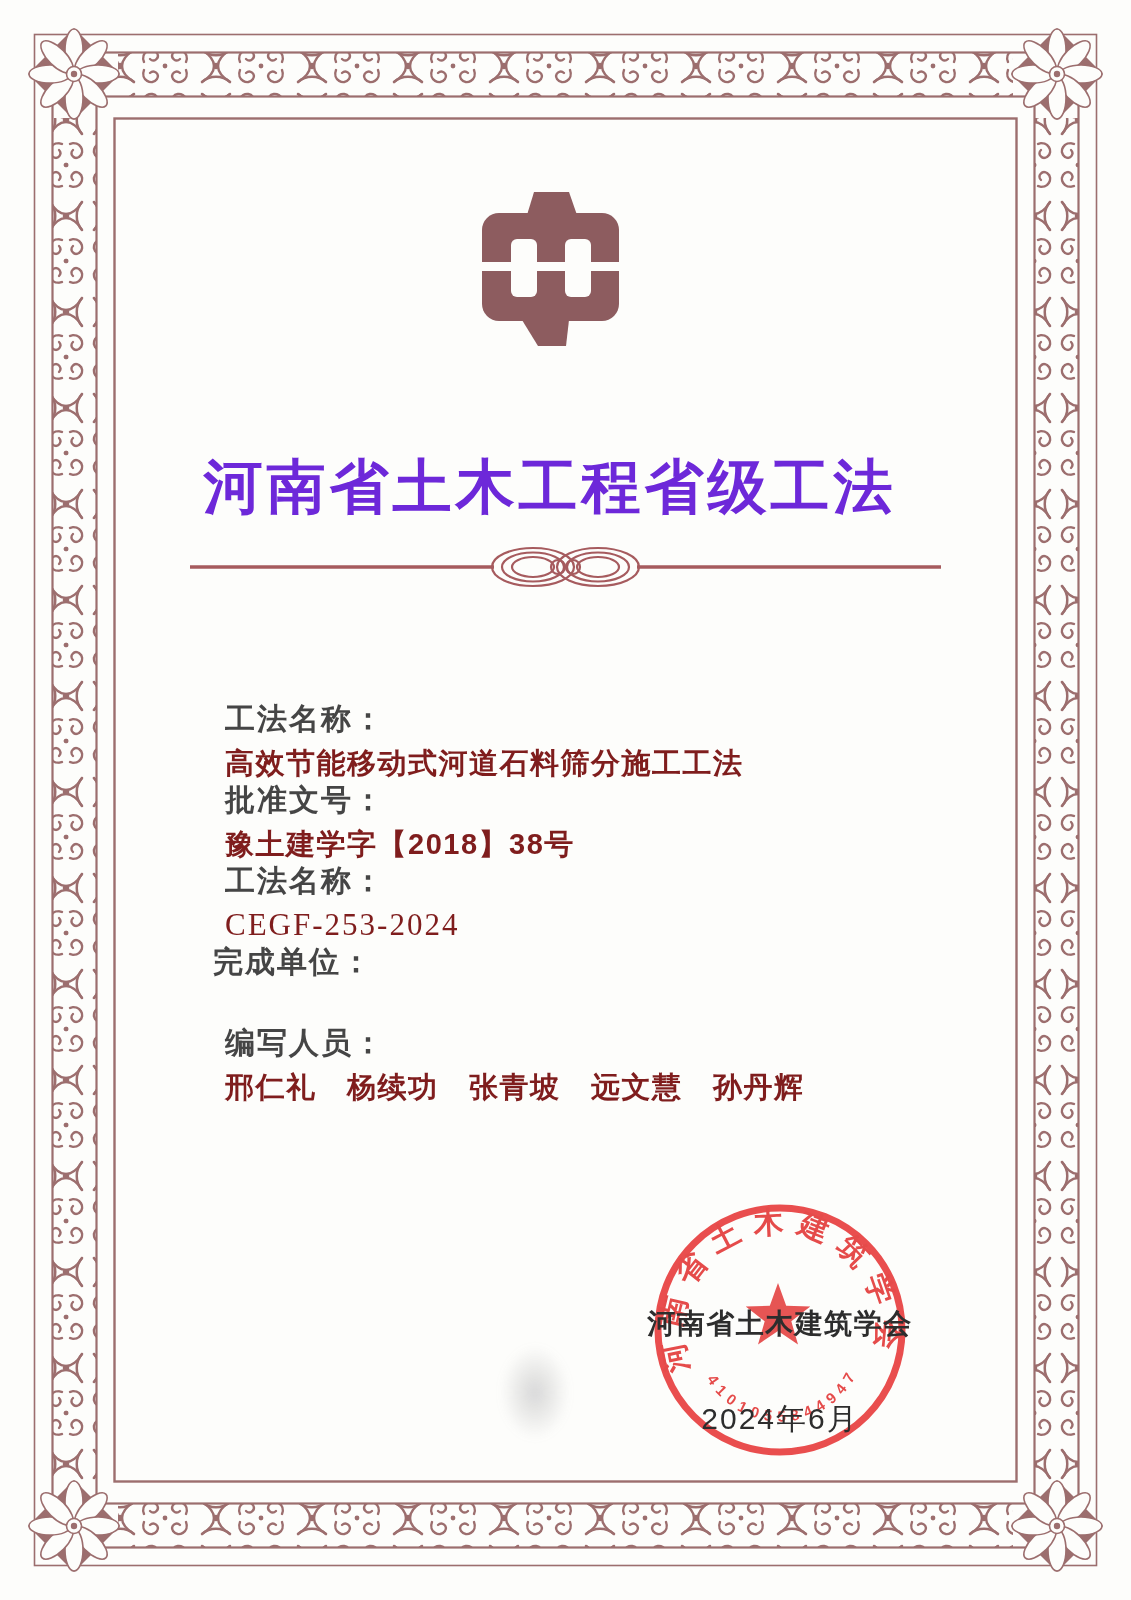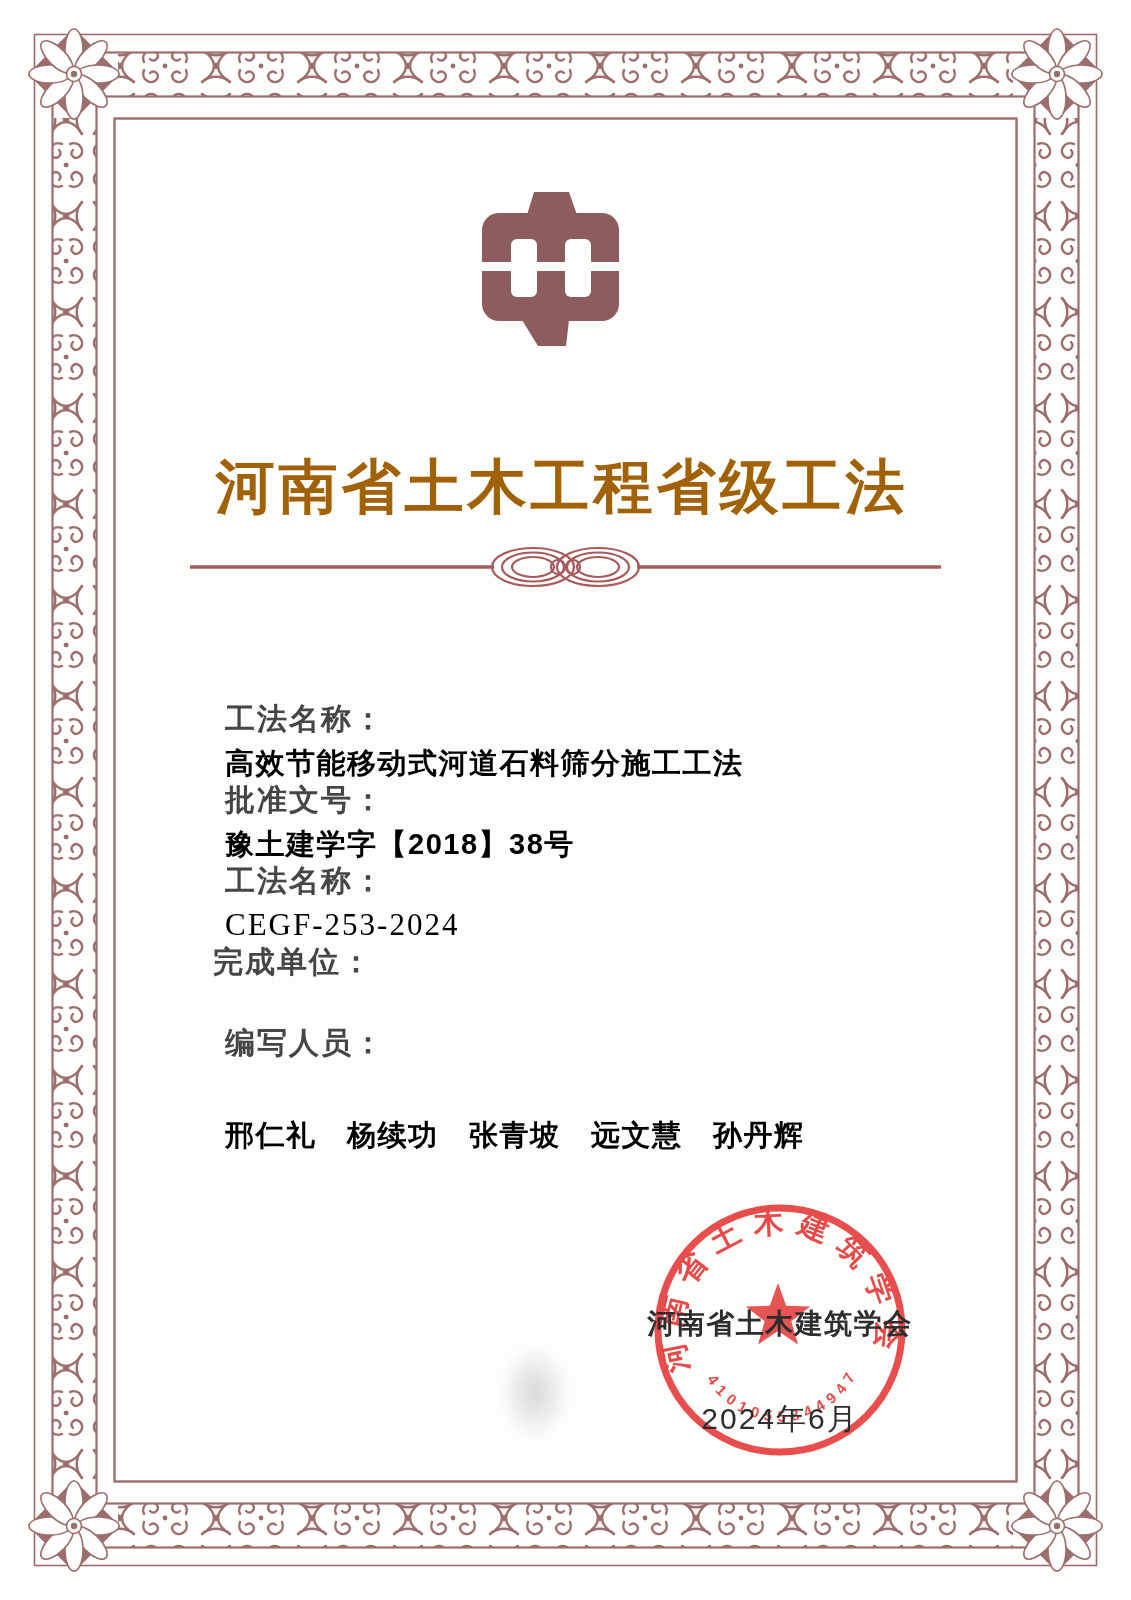--- a/index.html
+++ b/index.html
@@ -5,31 +5,31 @@
   html,body{margin:0;padding:0;background:#fdfdfb;}
   .page{
     position:relative;width:1131px;height:1600px;background:#fdfdfb;overflow:hidden;
     font-family:"Liberation Sans","DejaVu Sans",sans-serif;
   }
   .border-svg{position:absolute;left:0;top:0;}
   .logo-svg{position:absolute;left:481px;top:190px;}
   .cert-title{
     position:absolute;left:0;top:408px;width:1100px;text-align:center;
     font-family:"Liberation Serif","DejaVu Serif",serif;
-    font-size:59px;font-weight:700;letter-spacing:4px;color:#a16207;white-space:nowrap;padding-left:12px;
+    font-size:59px;font-weight:700;letter-spacing:4px;color:#6d28d9;white-space:nowrap;
   }
   .divider-svg{position:absolute;left:190px;top:546px;}
   .fields{position:absolute;left:213px;top:0;width:760px;}
   .field-row{position:absolute;left:0;display:flex;align-items:baseline;height:44px;line-height:44px;white-space:nowrap;flex-direction:column;}
   .field-row.r0{top:697px;} .field-row.r1{top:778px;text-align:right;} .field-row.r2{top:859px;}
-  .field-row.r3{top:940px;} .field-row.r4{top:1021px;gap:48px;}
+  .field-row.r3{top:940px;} .field-row.r4{top:1021px;}
   .field-label{
     width:160px;font-size:30px;font-weight:700;letter-spacing:2px;color:#454545;flex:0 0 auto;
   }
-  .field-value{margin-left:12px;font-size:29px;color:#000000;letter-spacing:1.5px;}
+  .field-value{margin-left:12px;font-size:29px;color:#7f1d1d;letter-spacing:1.5px;}
   .v-bold{font-weight:700;}
   .v-serif{font-family:"Liberation Serif","DejaVu Serif",serif;font-size:31px;font-weight:400;letter-spacing:2px;}
   .v-normal{font-weight:600;}
   .seal-svg{position:absolute;left:650px;top:1203px;z-index:1;}
   .footer-org{
     position:absolute;left:780px;top:1305px;transform:translateX(-50%);z-index:2;
     font-size:28px;font-weight:600;letter-spacing:1.5px;color:#2d2d2d;white-space:nowrap;
   }
   .footer-date{
     position:absolute;left:780px;top:1399px;transform:translateX(-50%);z-index:2;

